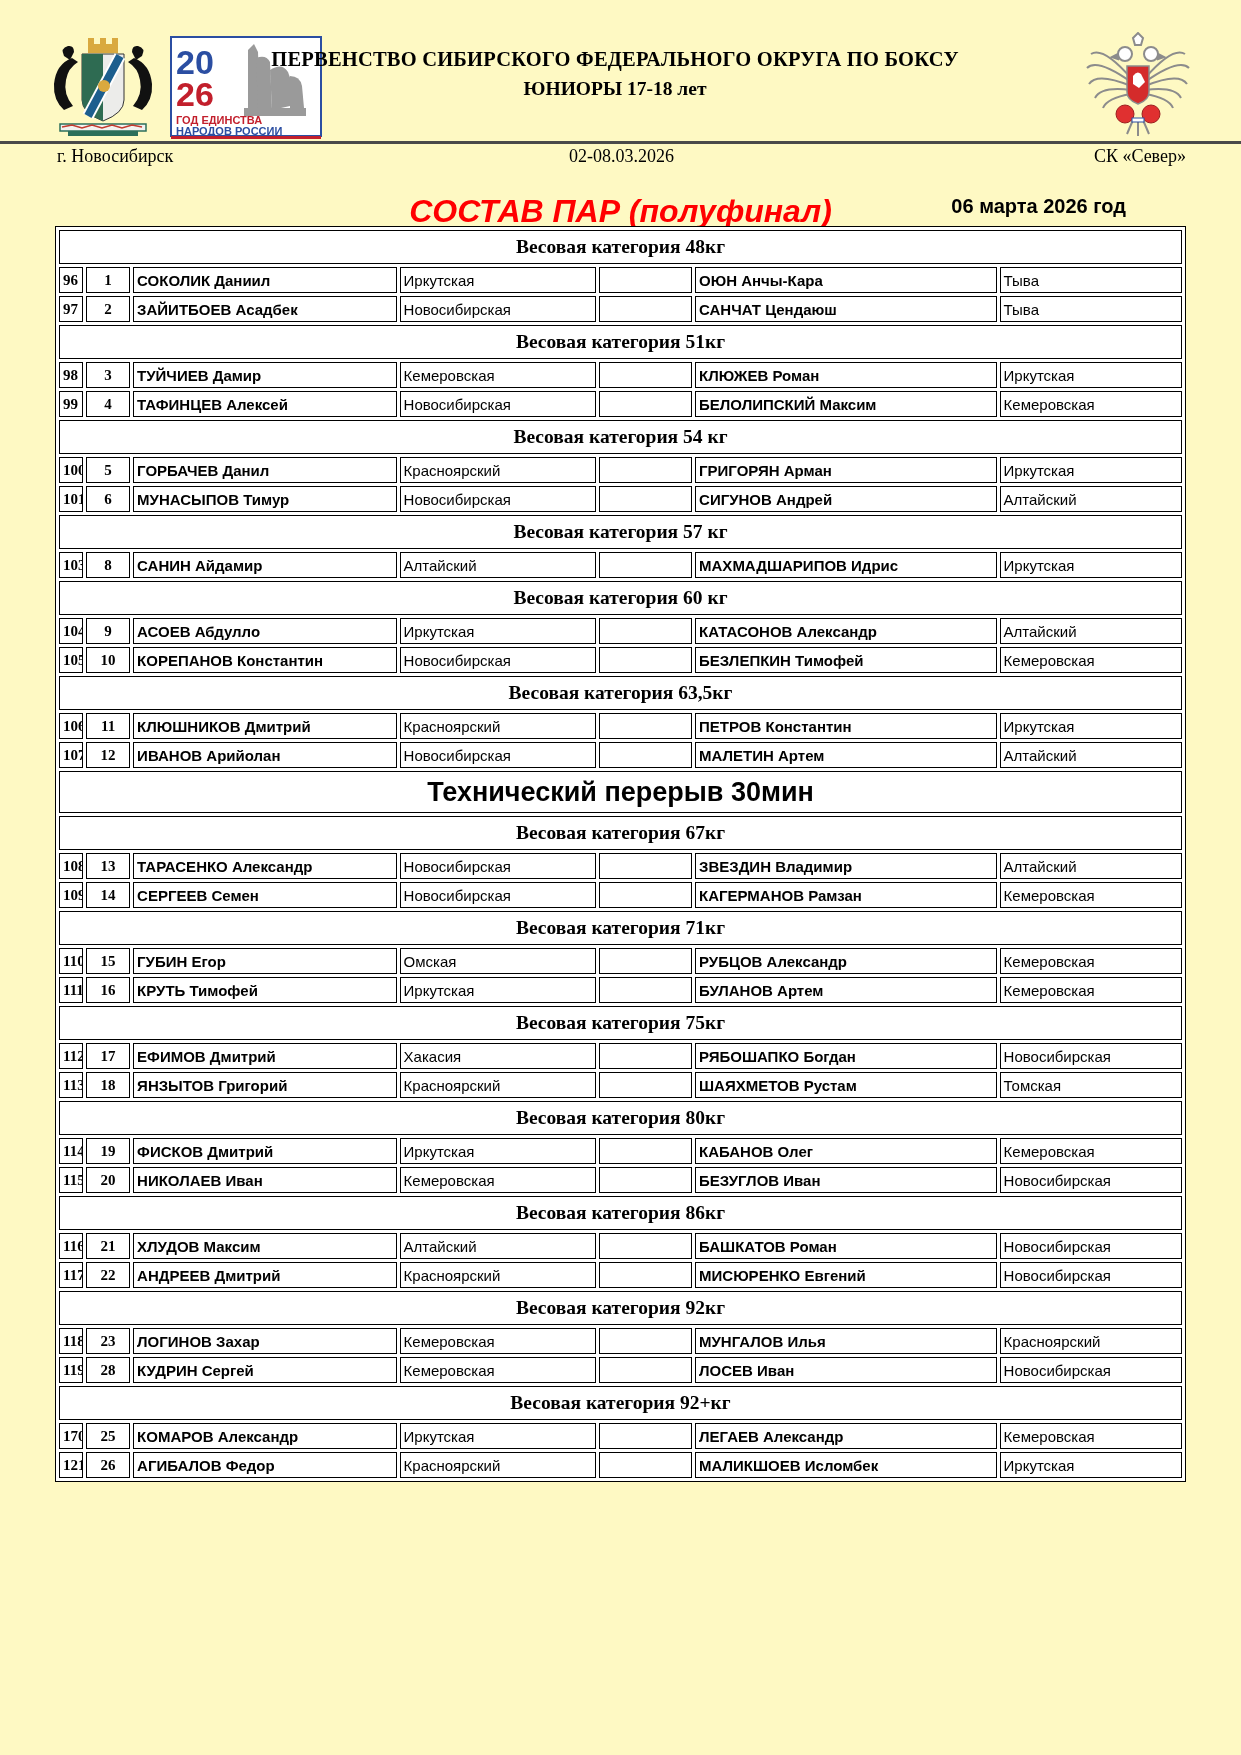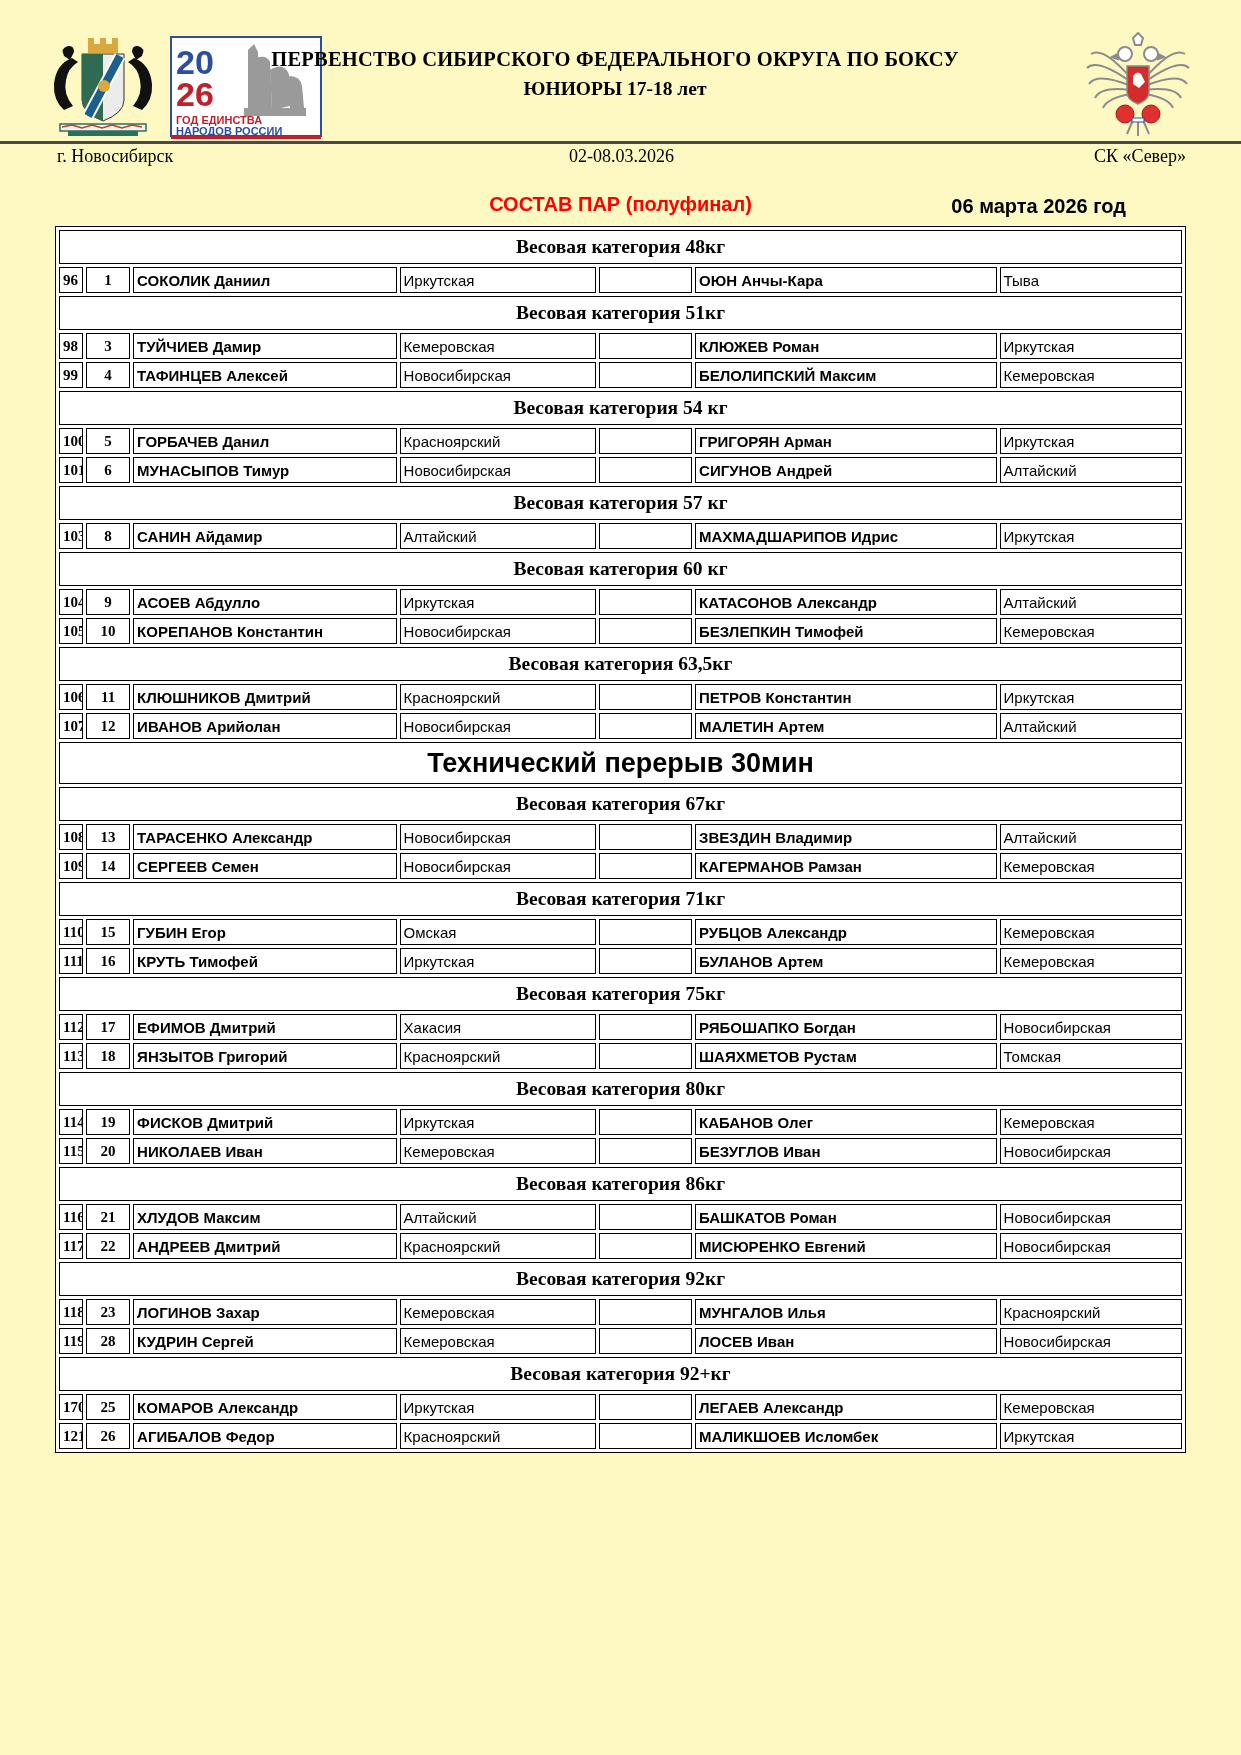--- a/index.html
+++ b/index.html
@@ -24,21 +24,21 @@
   .hdr-rule{position:absolute;left:0;top:141px;width:1241px;height:3px;background:#4a4a4a;}
   
   .info-row{position:absolute;left:57px;top:146px;width:1129px;height:26px;
     font-family:"Liberation Serif",serif;font-size:18px;}
   .info-city{position:absolute;left:0;top:0;}
   .info-dates{position:absolute;left:50%;transform:translateX(-50%);top:0;}
   .info-venue{position:absolute;right:0;top:0;}
   
   .sched-row{position:absolute;left:0;top:193px;width:1241px;height:30px;font-weight:bold;}
   .sched-time{position:absolute;left:283px;top:9px;font-size:24px;margin-top:32px;}
-  .sched-title{position:absolute;left:50%;transform:translateX(-50%);top:0;font-size:20px;}
+  .sched-title{position:absolute;left:50%;transform:translateX(-50%);top:0;font-size:32px;font-style:italic;}
   .sched-date{position:absolute;right:115px;top:2px;font-size:20px;}
   
   .pairs{position:absolute;left:55px;top:226px;}
   table.pt{
     border-collapse:separate;border-spacing:3px;
     border:1px solid #000;background:#fff;
     table-layout:fixed;width:1131px;
   }
   table.pt td{
     border:1px solid #000;
@@ -196,20 +196,29 @@
           </tr>
           <tr>
             <td class="cnum">96</td>
             <td class="cpair">1</td>
             <td class="cname">СОКОЛИК Даниил</td>
             <td class="creg">Иркутская</td>
             <td></td>
             <td class="cname">ОЮН Анчы-Кара</td>
             <td class="creg">Тыва</td>
           </tr>
+          <tr>
+            <td class="cnum">97</td>
+            <td class="cpair">2</td>
+            <td class="cname">ЗАЙИТБОЕВ Асадбек</td>
+            <td class="creg">Новосибирская</td>
+            <td></td>
+            <td class="cname">САНЧАТ Цендаюш</td>
+            <td class="creg">Тыва</td>
+          </tr>
           <tr class="cat">
             <td colspan="7">Весовая категория 51кг</td>
           </tr>
           <tr>
             <td class="cnum">98</td>
             <td class="cpair">3</td>
             <td class="cname">ТУЙЧИЕВ Дамир</td>
             <td class="creg">Кемеровская</td>
             <td></td>
             <td class="cname">КЛЮЖЕВ Роман</td>

